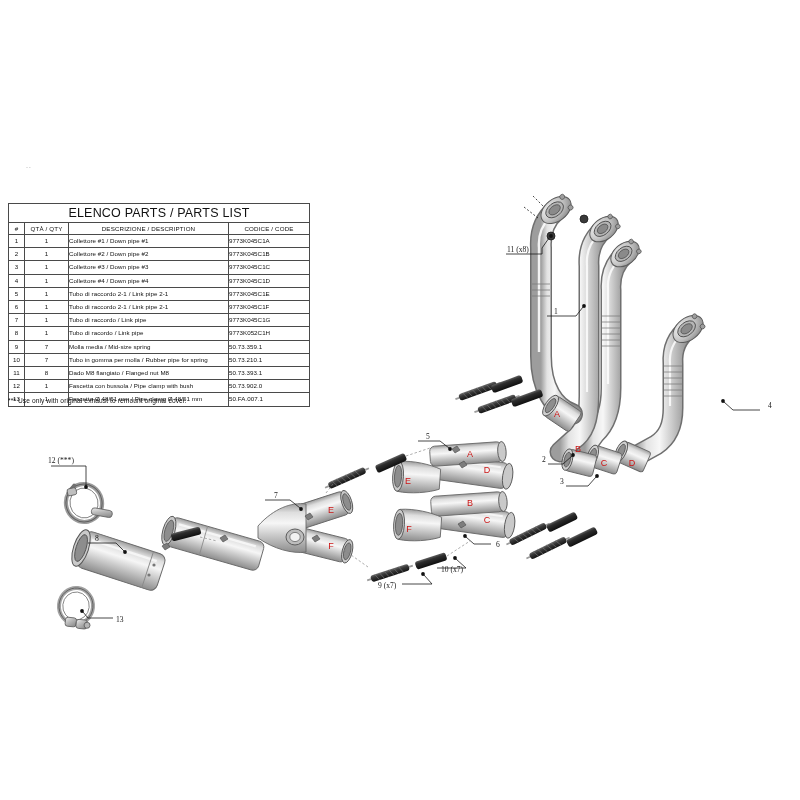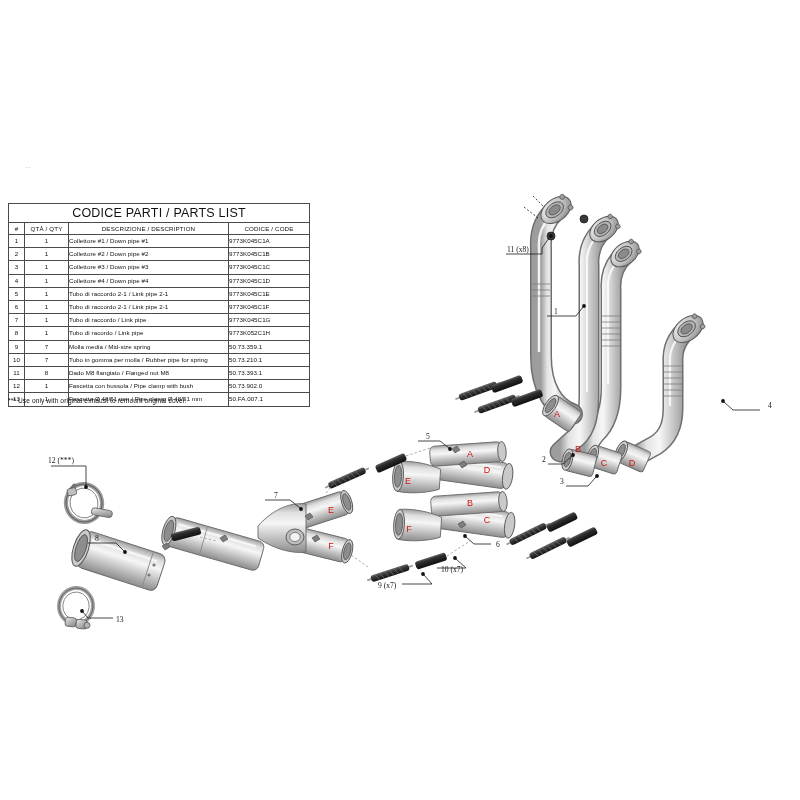--- a/index.html
+++ b/index.html
@@ -116,21 +116,21 @@
 <div id="parts-table-wrap">
   <table class="parts">
     <colgroup>
       <col style="width:16px">
         <col style="width:44px">
         <col style="width:160px">
         <col style="width:81px">
     </colgroup>
     <tbody>
       <tr>
-        <td class="tbl-title" colspan="4">CODICE PARTI / PARTS LIST</td>
+        <td class="tbl-title" colspan="4">ELENCO PARTS / PARTS LIST</td>
       </tr>
       <tr>
         <td class="hdr">#</td>
         <td class="hdr">QTÀ / QTY</td>
         <td class="hdr">DESCRIZIONE / DESCRIPTION</td>
         <td class="hdr">CODICE / CODE</td>
       </tr>
 
       <tr>
         <td class="cell c-num">1</td>

